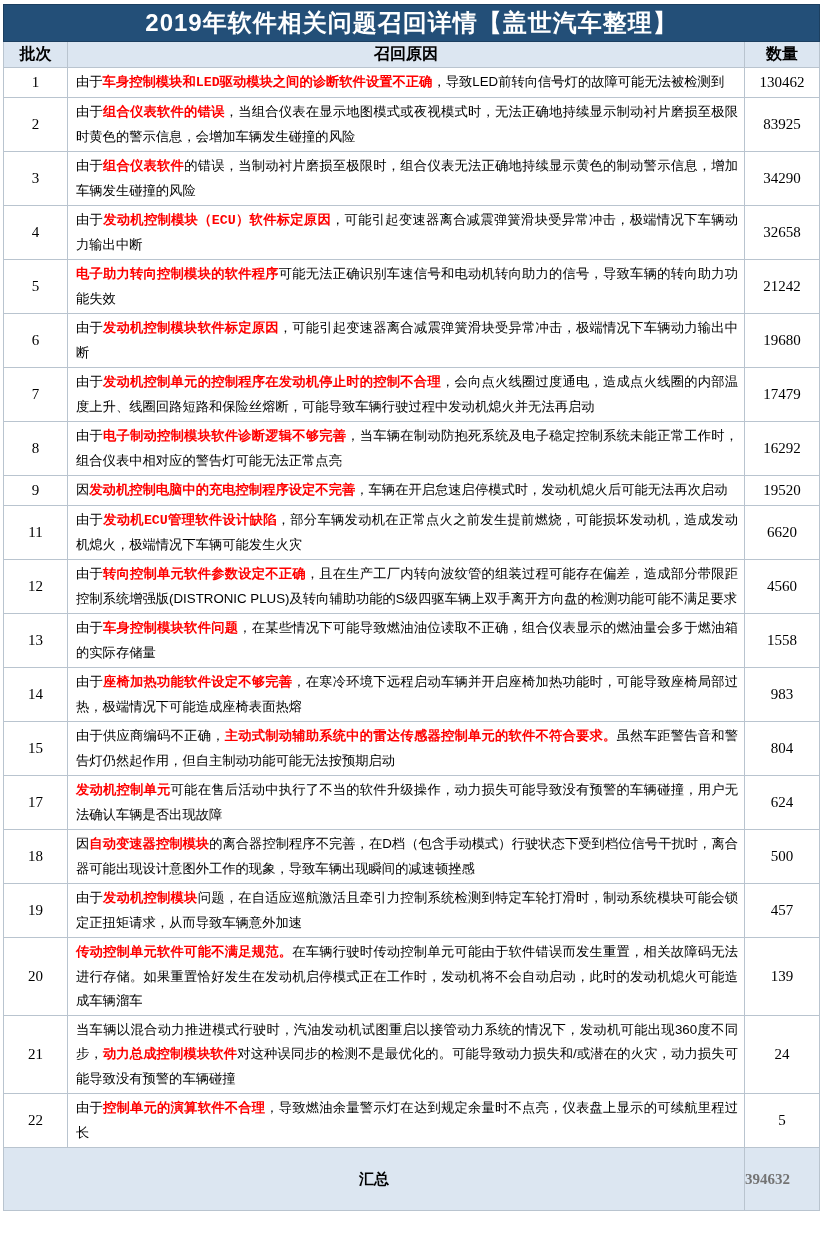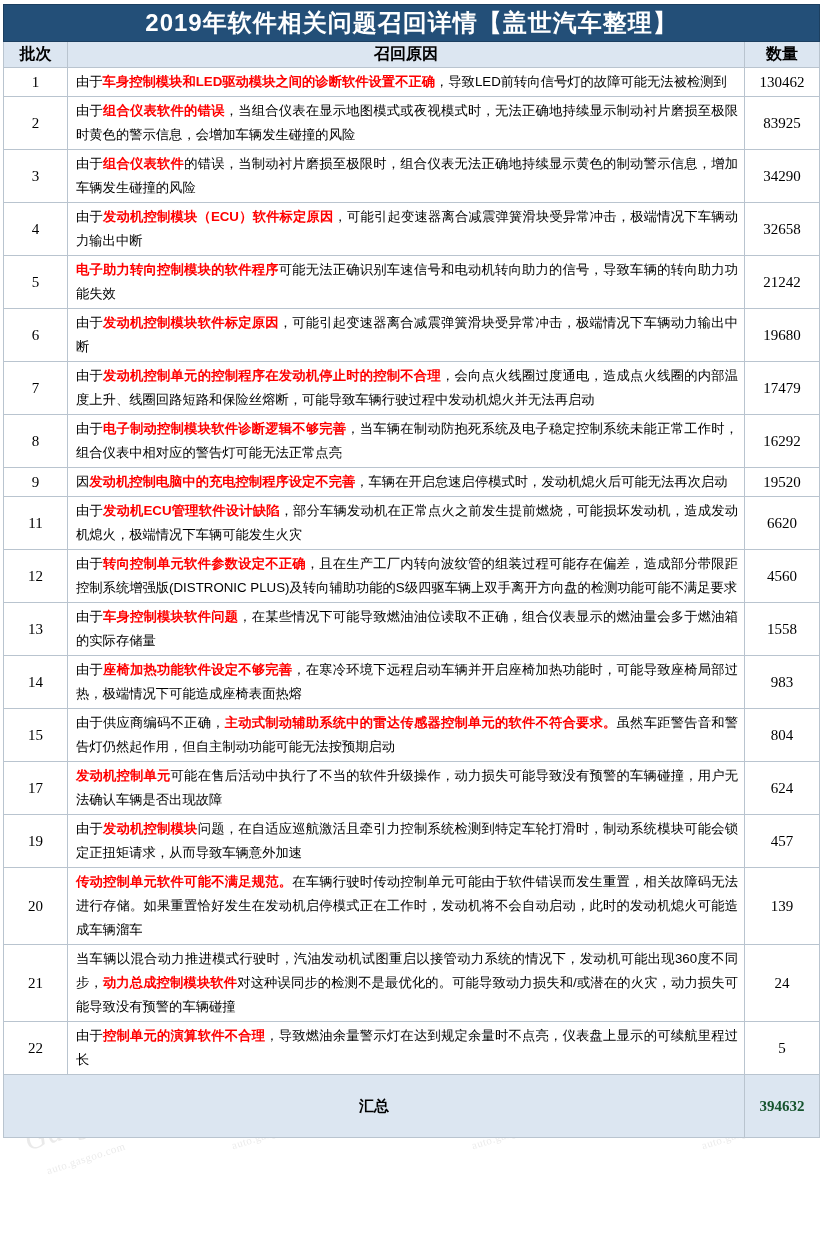--- a/index.html
+++ b/index.html
@@ -117,38 +117,39 @@
     text-align: center;
     font-size: 15px;
     color: #000;
     font-family: "Liberation Serif", "DejaVu Serif", serif;
     background: #ffffff !important;
   }
 
   .hl {
     color: #FF0000;
     font-weight: bold;
+    font-family: Liberation Mono, monospace;
   }
 
   
   .sum-label {
     background: #DCE6F1 !important;
     text-align: center;
     font-size: 15px;
     font-weight: bold;
     color: #000;
     height: 26px;
     padding: 18px;
   }
   .sum-value {
     background: #DCE6F1 !important;
-    text-align: center;
+    text-align: left;
     font-size: 15px;
     font-weight: bold;
-    color: #14532d;
+    color: #737373;
     height: 26px;
     padding: 0;
     font-family: "Liberation Serif", "DejaVu Serif", serif;
   }
 </style>
 </head>
 <body>
 
 <div class="watermark-layer">
   <div class="wm wm-big" style="left:10px;  top:70px;">Gasgoo</div>
@@ -313,20 +314,25 @@
           <td class="batch">15</td>
           <td class="reason"><span>由于供应商编码不正确，</span><span class="hl">主动式制动辅助系统中的雷达传感器控制单元的软件不符合要求。</span><span>虽然车距警告音和警告灯仍然起作用，但自主制动功能可能无法按预期启动</span></td>
           <td class="qty">804</td>
         </tr>
         <tr>
           <td class="batch">17</td>
           <td class="reason"><span class="hl">发动机控制单元</span><span>可能在售后活动中执行了不当的软件升级操作，动力损失可能导致没有预警的车辆碰撞，用户无法确认车辆是否出现故障</span></td>
           <td class="qty">624</td>
         </tr>
         <tr>
+          <td class="batch">18</td>
+          <td class="reason"><span>因</span><span class="hl">自动变速器控制模块</span><span>的离合器控制程序不完善，在D档（包含手动模式）行驶状态下受到档位信号干扰时，离合器可能出现设计意图外工作的现象，导致车辆出现瞬间的减速顿挫感</span></td>
+          <td class="qty">500</td>
+        </tr>
+        <tr>
           <td class="batch">19</td>
           <td class="reason"><span>由于</span><span class="hl">发动机控制模块</span><span>问题，在自适应巡航激活且牵引力控制系统检测到特定车轮打滑时，制动系统模块可能会锁定正扭矩请求，从而导致车辆意外加速</span></td>
           <td class="qty">457</td>
         </tr>
         <tr>
           <td class="batch">20</td>
           <td class="reason"><span class="hl">传动控制单元软件可能不满足规范。</span><span>在车辆行驶时传动控制单元可能由于软件错误而发生重置，相关故障码无法进行存储。如果重置恰好发生在发动机启停模式正在工作时，发动机将不会自动启动，此时的发动机熄火可能造成车辆溜车</span></td>
           <td class="qty">139</td>
         </tr>
         <tr>

